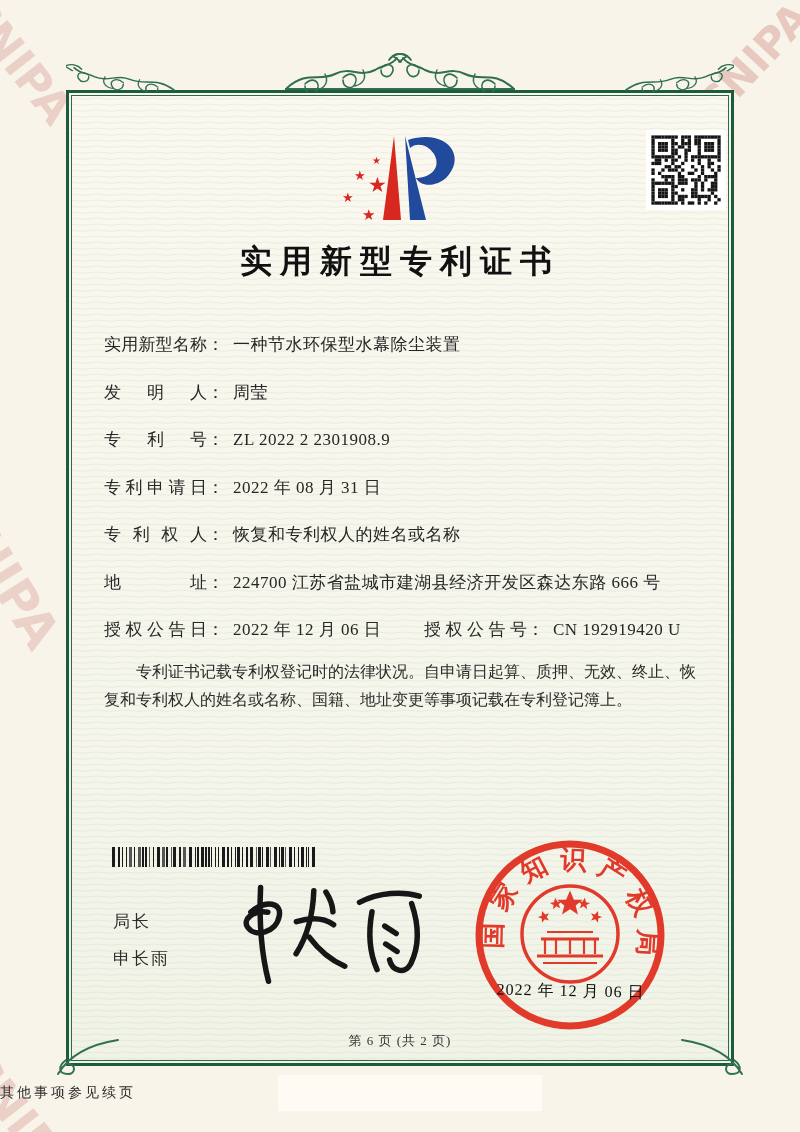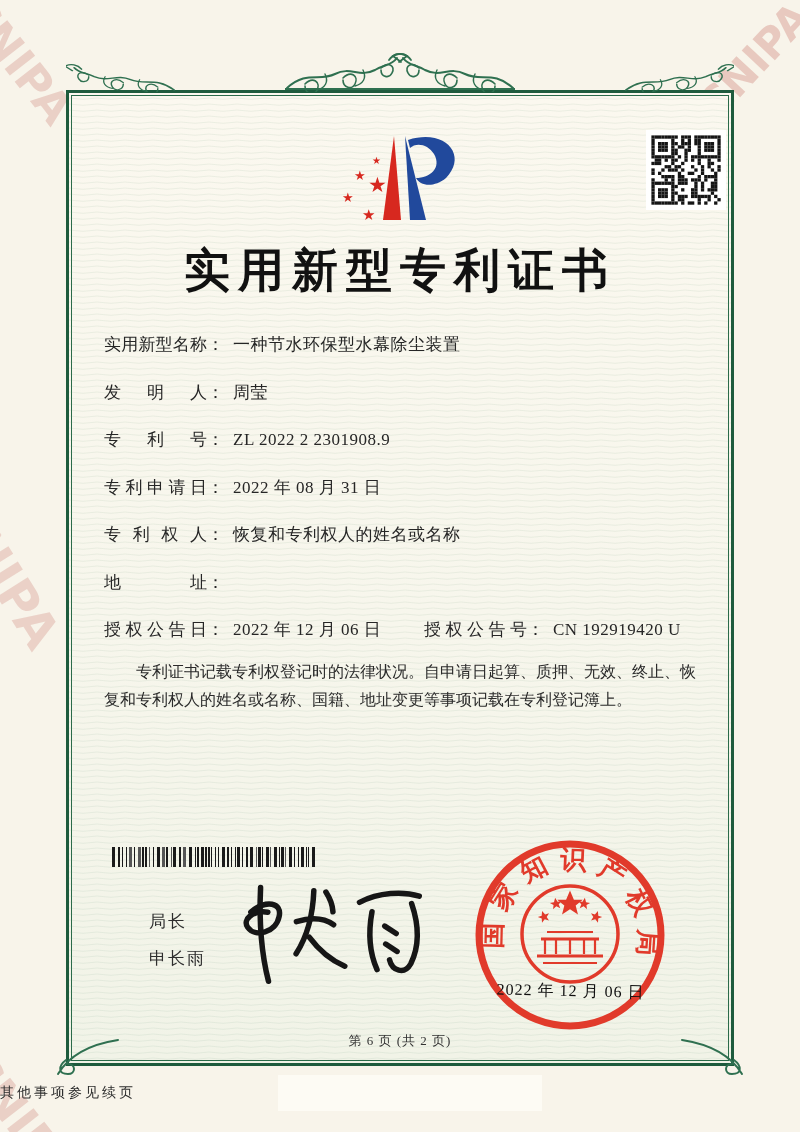--- a/index.html
+++ b/index.html
@@ -12,36 +12,36 @@
   
   .frame{position:absolute;left:66px;top:90px;width:662px;height:970px;
          border:3px solid #1e5b3d;background:linear-gradient(180deg,#fbf8ef 0%,#f7f6ec 55%,#f1f3e7 100%);}
   .frame::before{content:"";position:absolute;inset:2px;border:1px solid #2a6a49;pointer-events:none;}
   .waves{position:absolute;inset:0;width:100%;height:100%;opacity:.85;}
   
   .certno{position:absolute;left:104px;top:128px;font-size:16px;letter-spacing:3px;color:#2b2b2b;}
   .logo{position:absolute;left:322px;top:122px;width:156px;height:112px;}
   .qr{position:absolute;left:646px;top:130px;width:80px;height:80px;background:#fff;padding:3px;box-sizing:border-box;}
   .title{position:absolute;left:0;top:240px;width:100%;text-align:center;
-         font-size:46px;font-weight:bold;letter-spacing:8px;color:#111;}
+         font-size:32px;font-weight:bold;letter-spacing:8px;color:#111;}
   
   .row{position:absolute;left:104px;width:600px;font-size:17px;color:#262626;display:flex;align-items:baseline;}
   .spread{display:inline-flex;justify-content:space-between;width:103px;}
   .colon{margin-right:9px;}
   .val{letter-spacing:.5px;}
   .grant2{position:absolute;left:320px;top:0;display:flex;align-items:baseline;}
   
   .paras{position:absolute;left:104px;top:658px;width:592px;font-size:16px;
          line-height:28px;text-align:justify;color:#2a2a2a;}
   .paras p{margin:0;text-indent:2em;}
   
   .barcode{position:absolute;left:110px;top:845px;width:210px;height:24px;}
   
   .signer{position:absolute;left:113px;top:903px;font-family:"Liberation Sans","DejaVu Sans",sans-serif;
-          font-size:17px;color:#2e2e2e;letter-spacing:2px;line-height:37px;margin-left:36px;}
+          font-size:17px;color:#2e2e2e;letter-spacing:2px;line-height:37px;}
   .sig{position:absolute;left:222px;top:872px;width:215px;height:120px;}
   
   .seal{position:absolute;left:473px;top:838px;width:194px;height:194px;}
   .sealdate{position:absolute;left:478px;top:981px;width:185px;text-align:center;
             font-size:16px;color:#101010;letter-spacing:1px;transform:rotate(1.2deg);}
   
   .pageinfo{position:absolute;left:0;top:1032px;width:100%;text-align:center;font-size:13px;color:#333;letter-spacing:1px;}
   .note-band{position:absolute;left:278px;top:1075px;width:264px;height:36px;background:#fdfbf4;}
   .note{position:absolute;left:0;top:1084px;width:100%;font-size:14px;color:#2d2d2d;letter-spacing:3px;}
   .orn{position:absolute;}
@@ -556,20 +556,21 @@
       </span>
       <span class="colon">：</span>
     <span class="val">恢复和专利权人的姓名或名称</span>
   </div>
   <div class="row" style="top:571px;">
     <span class="spread">
         <span>地</span>
         <span>址</span>
       </span>
       <span class="colon">：</span>
+    <span class="val">224700 江苏省盐城市建湖县经济开发区森达东路 666 号</span>
   </div>
   <div class="row" style="top:618px;">
     <span class="spread">
         <span>授</span>
         <span>权</span>
         <span>公</span>
         <span>告</span>
         <span>日</span>
       </span>
       <span class="colon">：</span>

